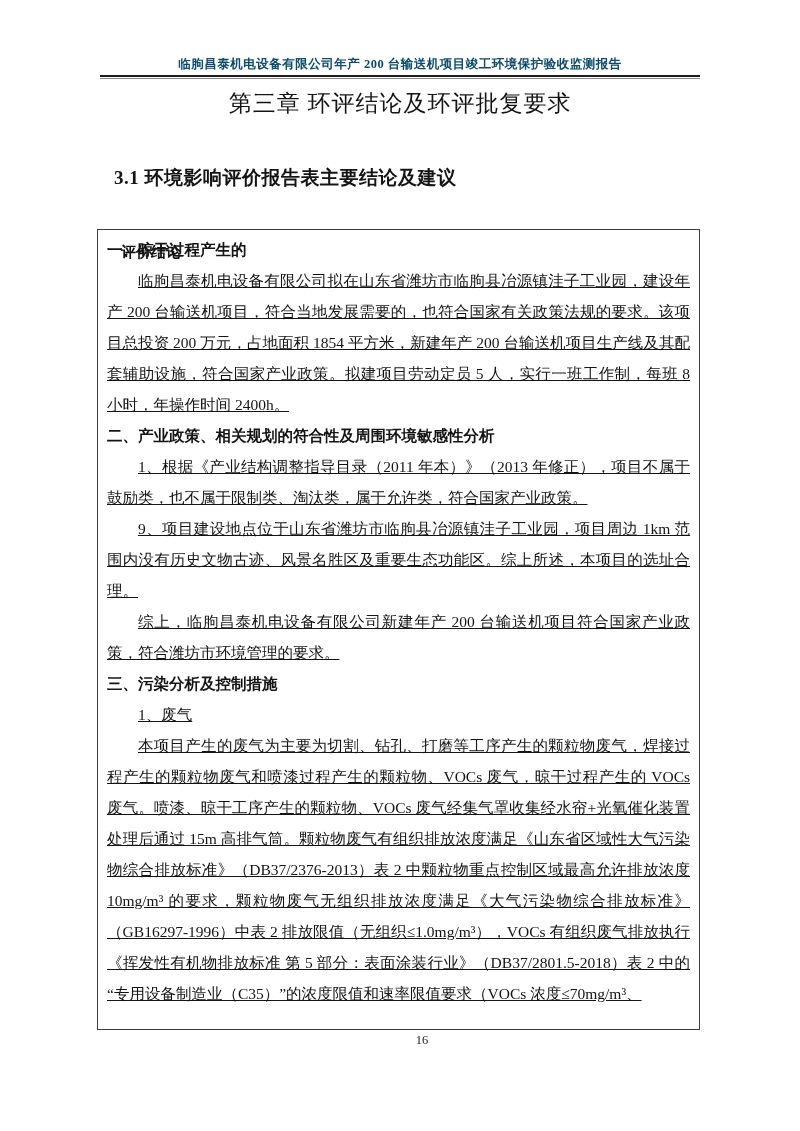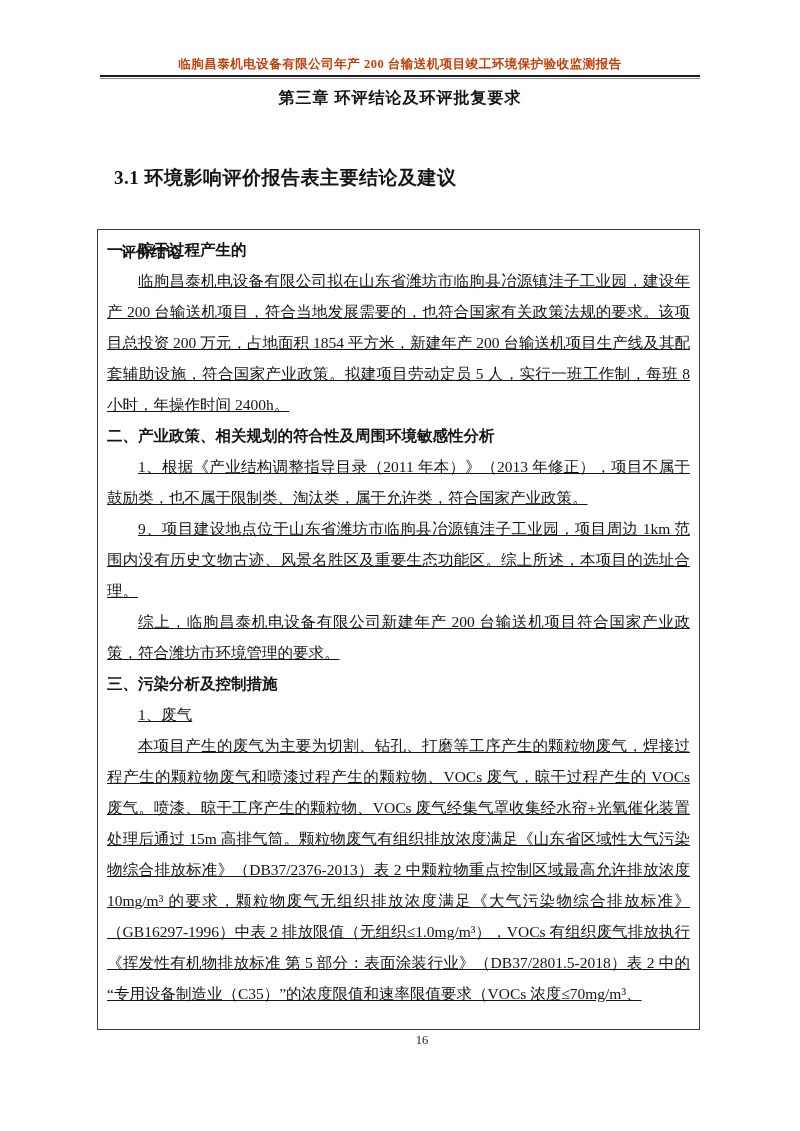--- a/index.html
+++ b/index.html
@@ -10,32 +10,32 @@
     color:#141414;
     position:relative;
     overflow:hidden;
   }
   .page{position:absolute;inset:0;}
   .header-text{
     position:absolute;top:56px;left:0;right:0;
     text-align:center;
     font-size:12.5px;font-weight:bold;
     letter-spacing:0.5px;
-    color:#c2410c;
+    color:#0c4a6e;
   }
   .header-rule{
     position:absolute;top:75px;left:100px;width:600px;
     height:1px;
     border-top:2px solid #1c1c1c;
     border-bottom:1px solid #8a8a8a;
   }
   .chapter-title{
     position:absolute;top:88px;left:0;right:0;
     text-align:center;
-    font-size:16px;font-weight:bold;
+    font-size:23px;font-weight:normal;
     letter-spacing:1px;
   }
   .section-title{
     position:absolute;top:146px;left:114px;
     font-size:19px;font-weight:bold;
     letter-spacing:0.5px;
     margin-top:19px;
   }
   .eval-label{
     position:absolute;top:201px;left:121px;

